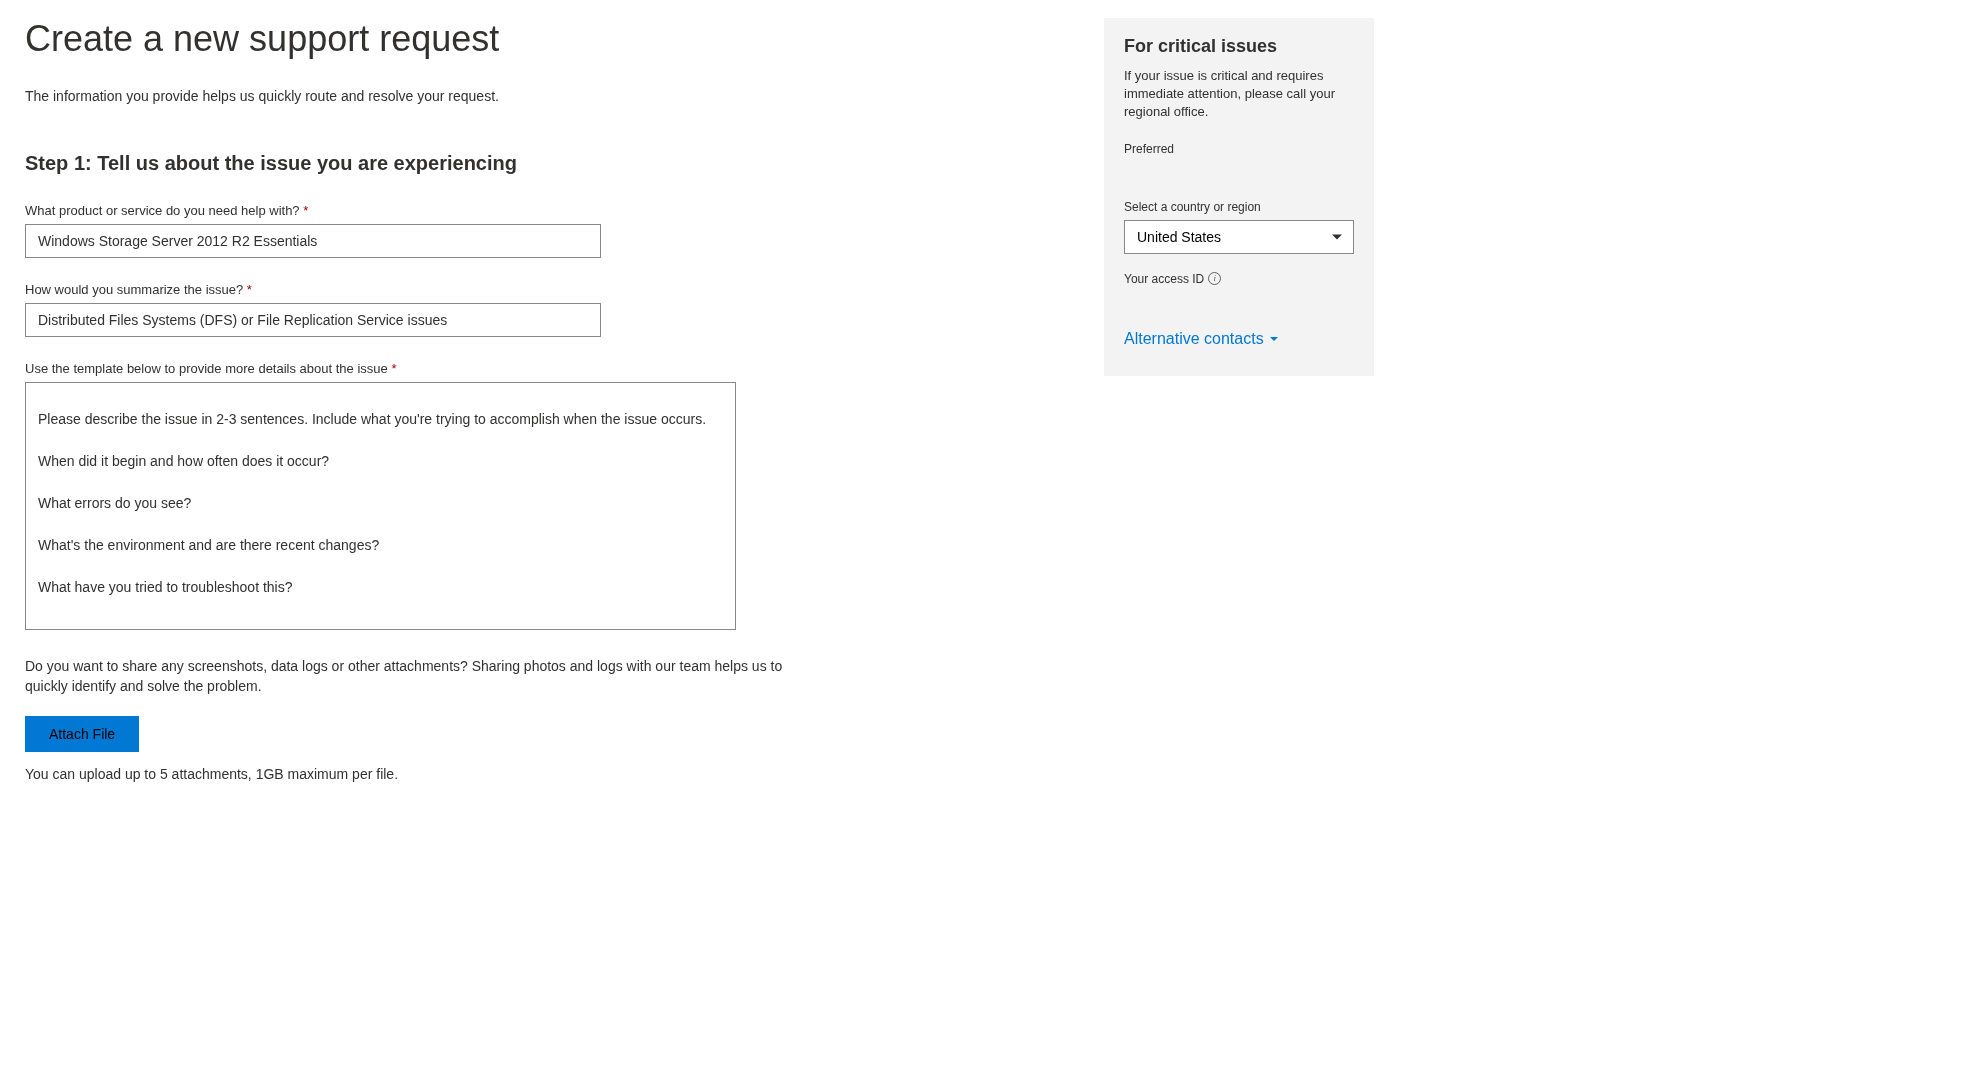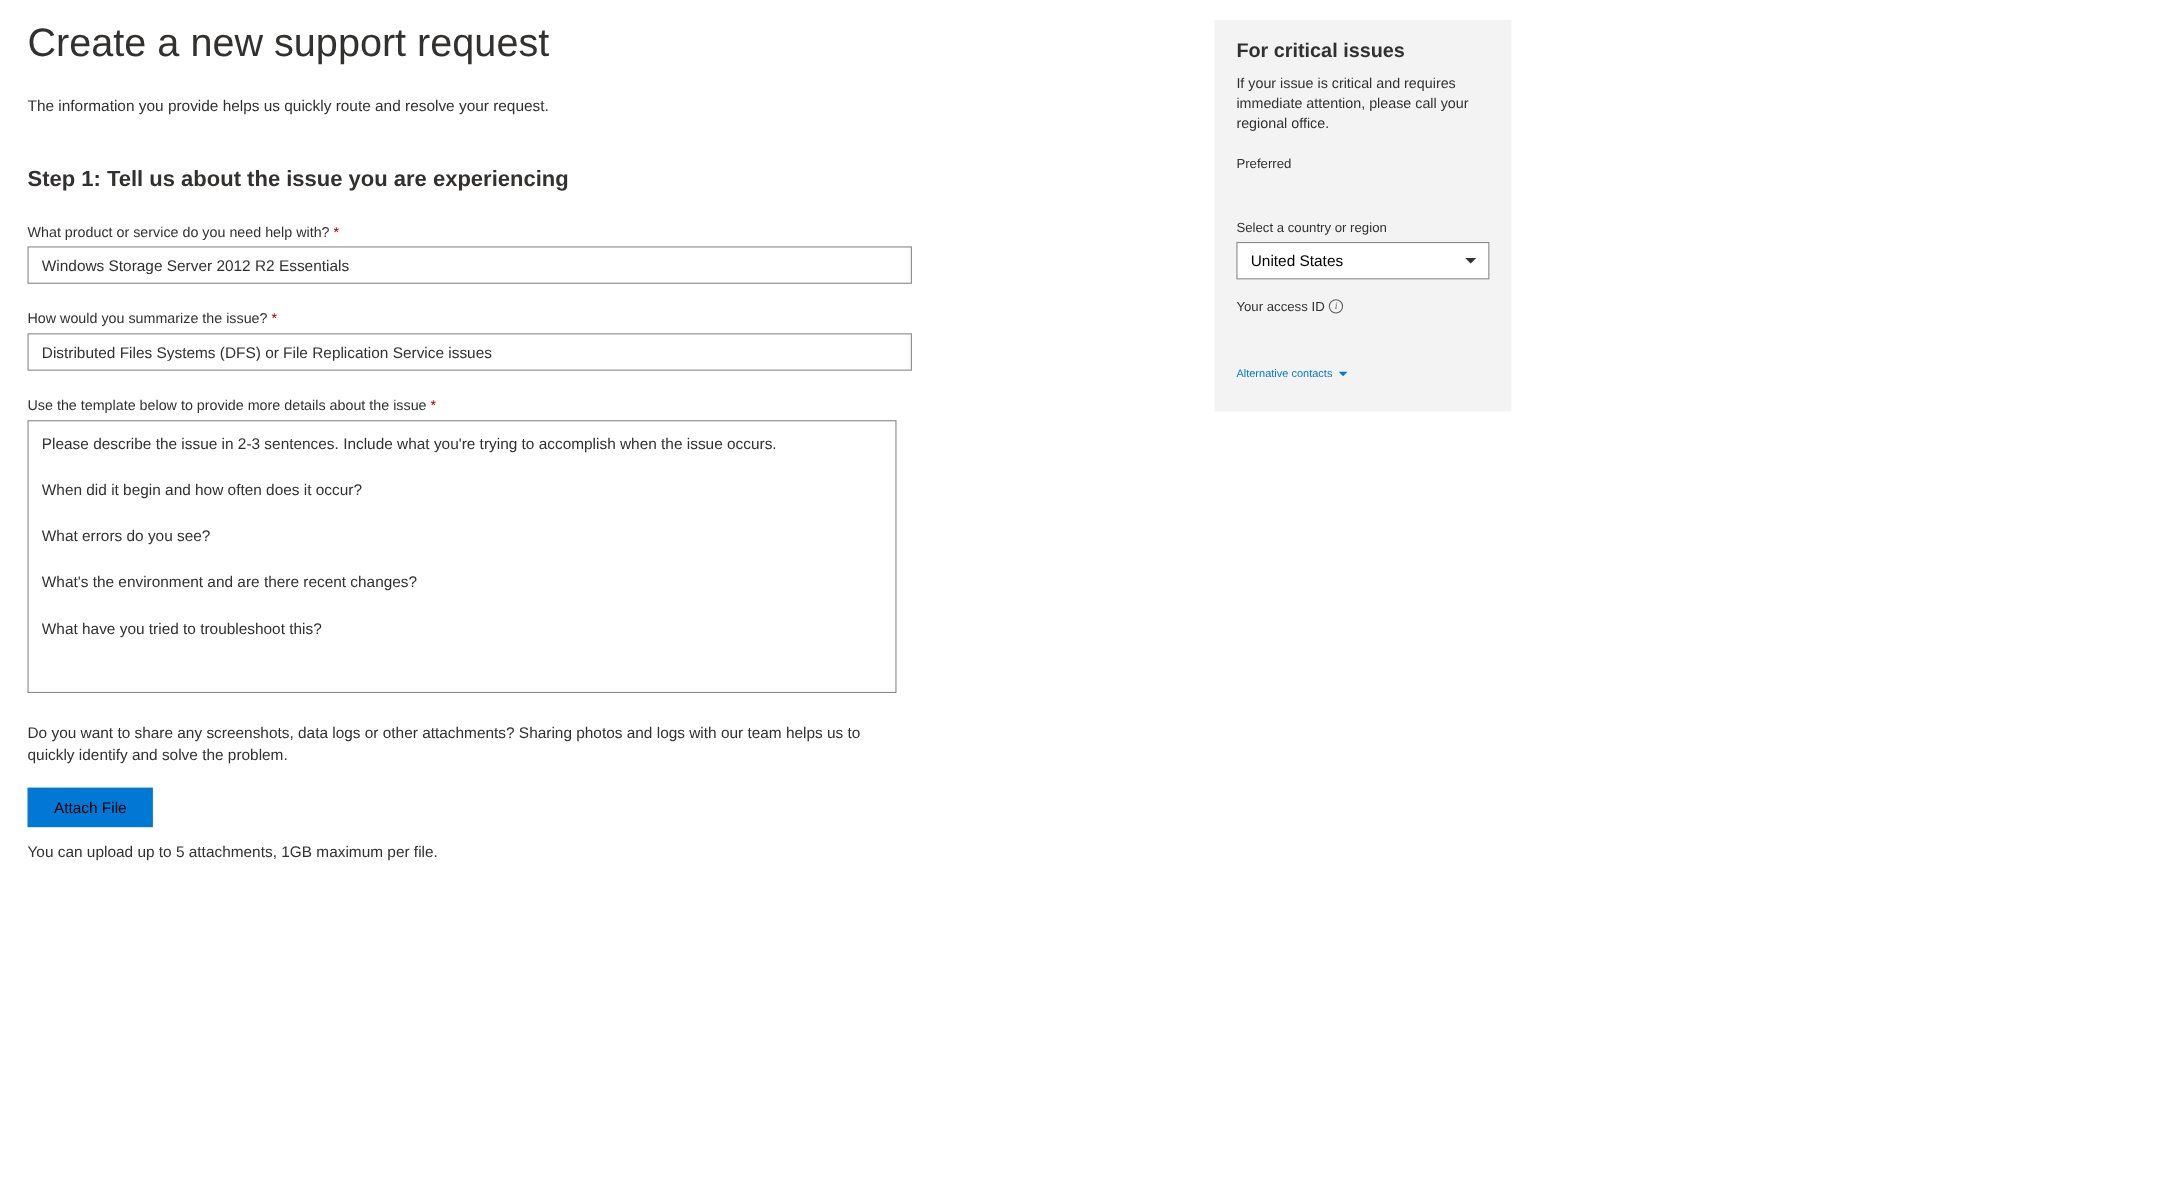--- a/index.html
+++ b/index.html
@@ -47,31 +47,31 @@
     .field-label {
       font-size: 13px;
       color: #323130;
       margin-bottom: 6px;
       display: block;
     }
     .required-asterisk {
       color: #a80000;
     }
     .text-input {
-      width: 804px;
+      width: 576px;
       padding: 8px 12px;
       border: 1px solid #8a8886;
       font-size: 14px;
       font-family: inherit;
       color: #323130;
       background: #ffffff;
     }
     .textarea-input {
-      width: 790px;
-      padding: 10px 12px;
+      width: 711px;
+      padding: 26px 12px;
       border: 1px solid #8a8886;
       font-size: 14px;
       font-family: inherit;
       color: #323130;
       background: #ffffff;
       resize: none;
       line-height: 1.5;
       height: 248px;
       white-space: pre-wrap;
     }
@@ -170,21 +170,21 @@
       height: 13px;
       border: 1px solid #605e5c;
       border-radius: 50%;
       font-size: 9px;
       color: #605e5c;
       font-style: italic;
       font-family: serif;
     }
     .alternative-contacts-link {
       color: #0078d4;
-      font-size: 10px;
+      font-size: 16px;
       text-decoration: none;
       display: inline-flex;
       align-items: center;
       gap: 4px;
       cursor: pointer;
     }
     .chevron-down {
       display: inline-block;
       width: 0;
       height: 0;

